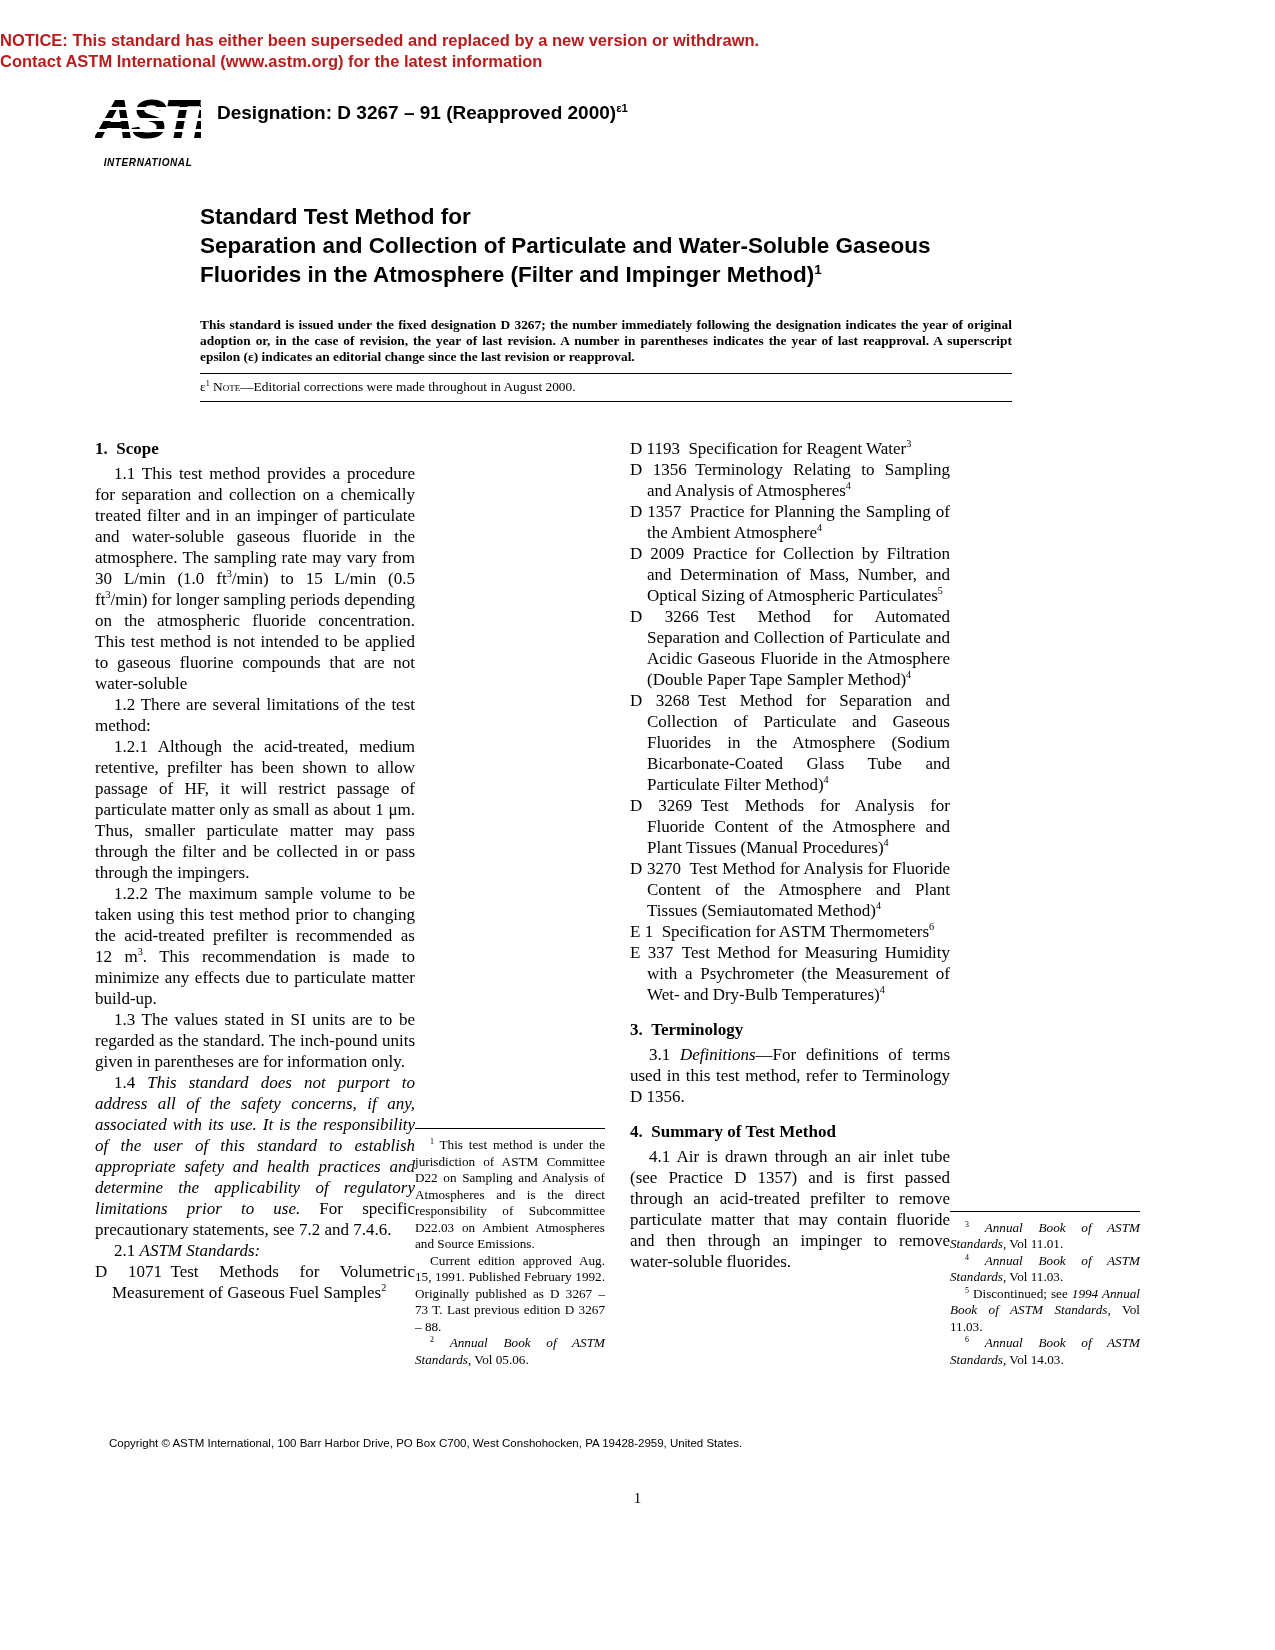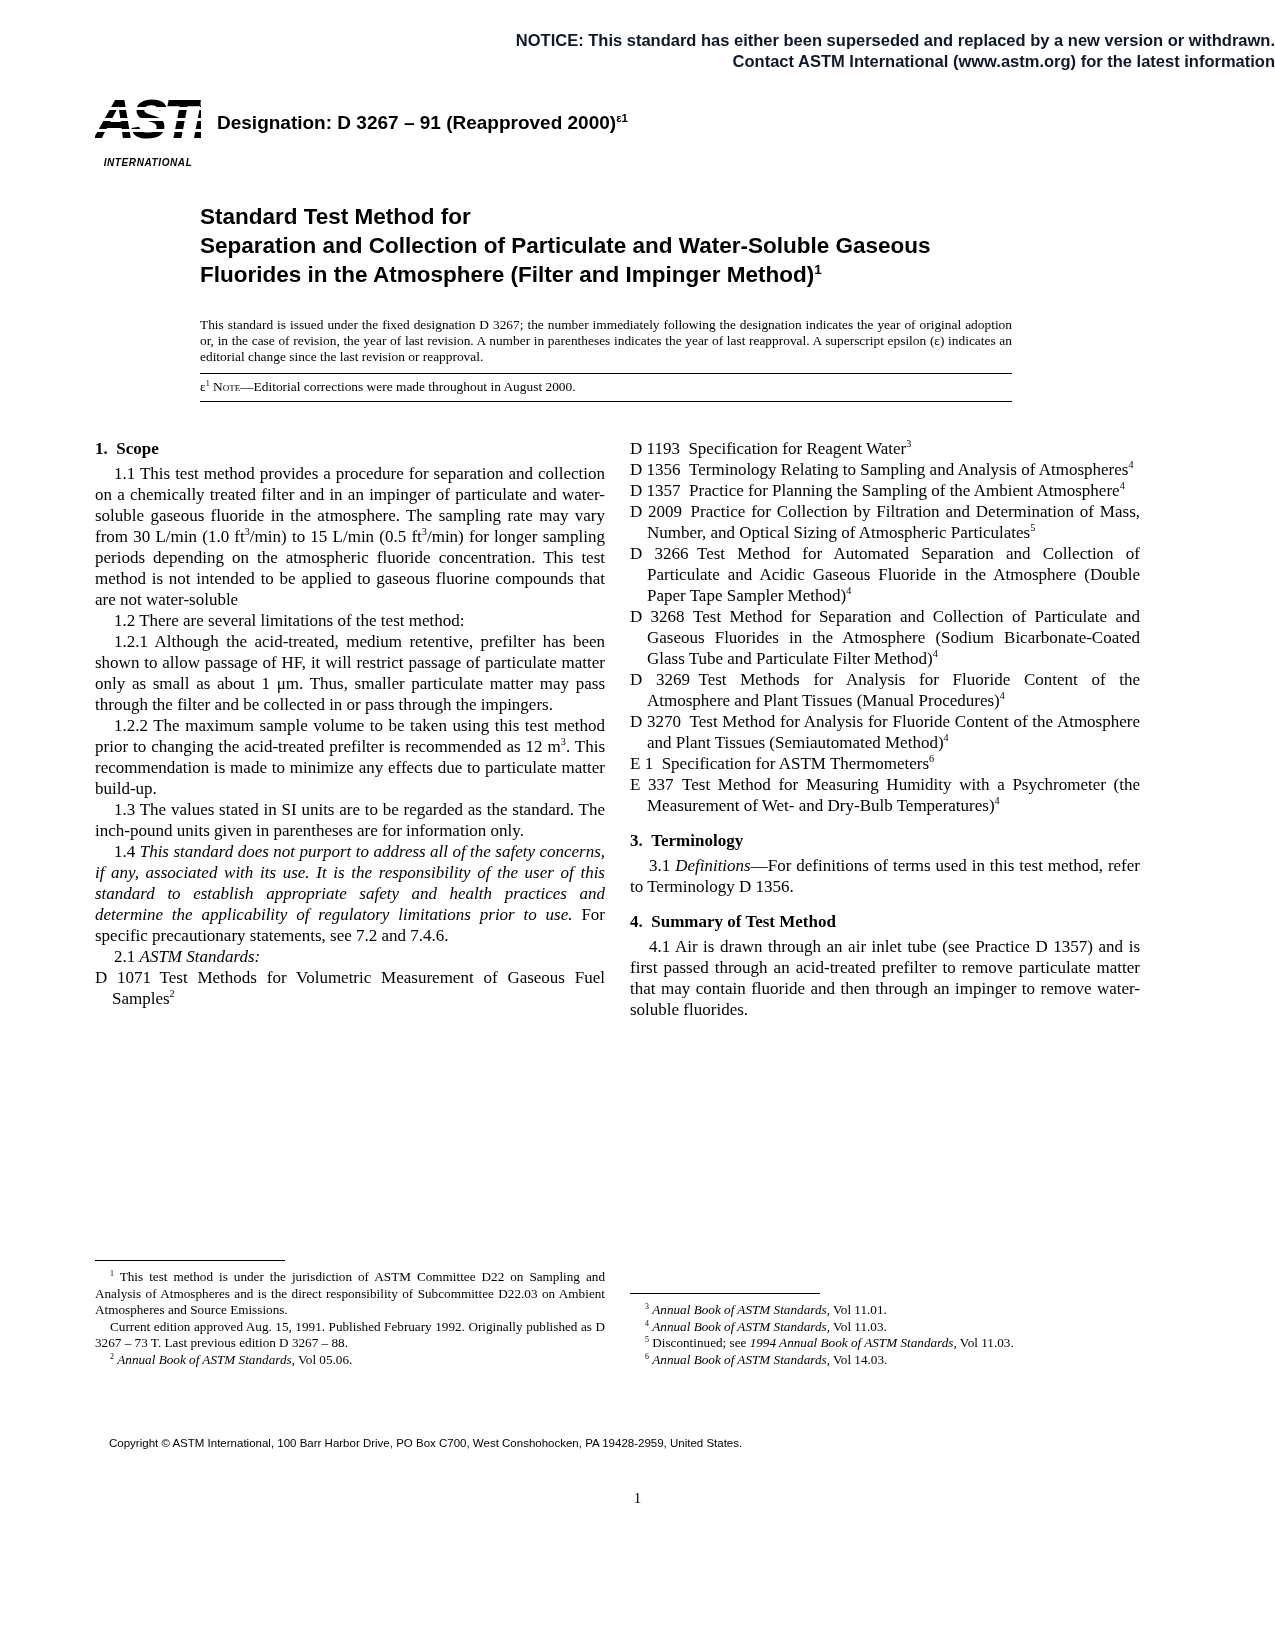--- a/index.html
+++ b/index.html
@@ -1,47 +1,47 @@
 <!DOCTYPE html>
 <html><head>
 <meta charset="utf-8">
 <style>
   * { margin:0; padding:0; box-sizing:border-box; }
   html,body { background:#ffffff; }
   .page { position:relative; width:1275px; height:1650px; background:#fff; color:#000;
           font-family:"Liberation Serif", serif; overflow:hidden; }
 
-  .notice { padding-top:30px; text-align:right; color:#0f172a;
+  .notice { padding-top:30px; text-align:left; color:#b91c1c;
             font-family:"Liberation Sans", sans-serif; font-weight:700;
             font-size:16.5px; line-height:21px; }
 
   .header-row { display:flex; margin:20px 0 0 95px; }
   .logo { width:106px; text-align:center; }
   .logo-mark { position:relative; display:block; height:56px; overflow:hidden; }
   .logo-text { font-family:"Liberation Sans", sans-serif; font-weight:700; font-style:italic;
                font-size:55px; letter-spacing:-4px; line-height:54px; display:inline-block; }
   .logo-stripe { position:absolute; left:0; width:100%; height:3px; background:#fff; }
   .stripe-1 { top:15px; } .stripe-2 { top:26px; } .stripe-3 { top:37px; }
   .logo-sub { font-family:"Liberation Sans", sans-serif; font-weight:700; font-style:italic;
               font-size:10px; letter-spacing:0.6px; margin-top:9px; }
-  .designation { margin-left:16px; margin-top:20px;
+  .designation { margin-left:16px; margin-top:10px;
                  font-family:"Liberation Sans", sans-serif; font-weight:700; font-size:19px; }
 
   .title-block { margin:34px 0 12px 200px; width:815px; }
   .doc-title { font-family:"Liberation Sans", sans-serif; font-weight:700;
                font-size:22.5px; line-height:29px; }
 
   .issuance { margin:28px 0 0 200px; width:812px; font-size:13.4px; line-height:15.8px;
-              text-align:justify; }
+              text-align:justify;font-weight:bold; }
   .rule { margin-left:200px; width:812px; border-top:1px solid #000; height:0; }
   .rule-top { margin-top:9px; }
   .note-line { margin:5px 0 6px 200px; width:812px; font-size:13.4px; line-height:16px; }
 
   .body-region { display:flex; gap:25px; margin:36px 95px 0 95px; height:930px; }
-  .col { width:510px; display:flex; flex-direction:column;justify-content:center; }
+  .col { width:510px; display:flex; flex-direction:row;justify-content:center; }
   .sec-heading { font-size:17px; font-weight:700; line-height:21px; margin:14px 0 4px; }
   .col-body > .sec-heading:first-child { margin-top:0; }
   .body-para { font-size:17px; line-height:21px; text-align:justify; text-indent:19px; }
   .ref-item  { font-size:17px; line-height:21px; text-align:justify;
                padding-left:17px; text-indent:-17px; }
 
   .footnote-block { margin-top:auto; }
   .fn-rule { width:190px; border-top:1px solid #000; margin-bottom:8px; }
   .footnote { font-size:13.2px; line-height:16.5px; text-align:justify; text-indent:15px; }
 

